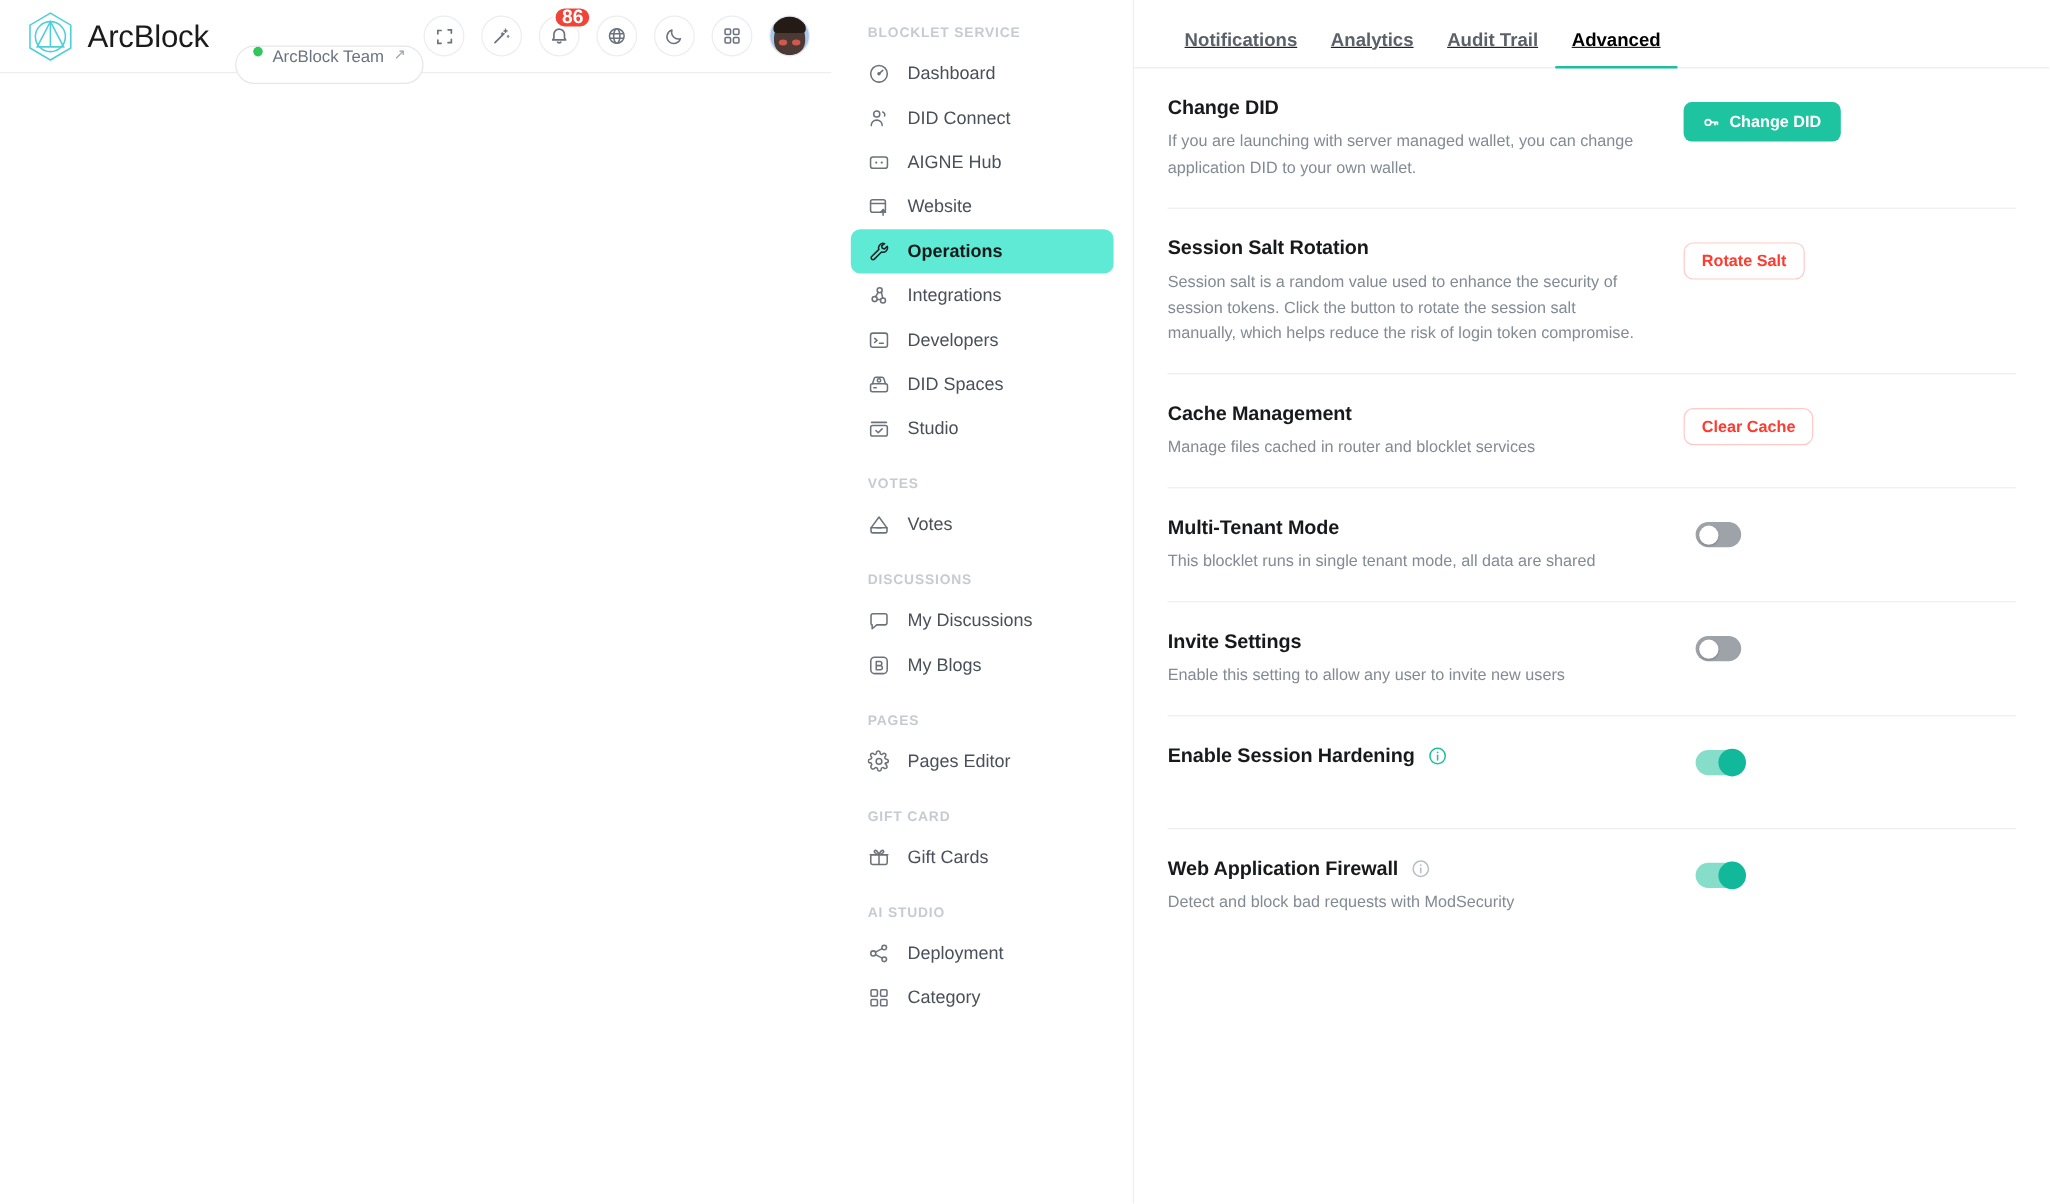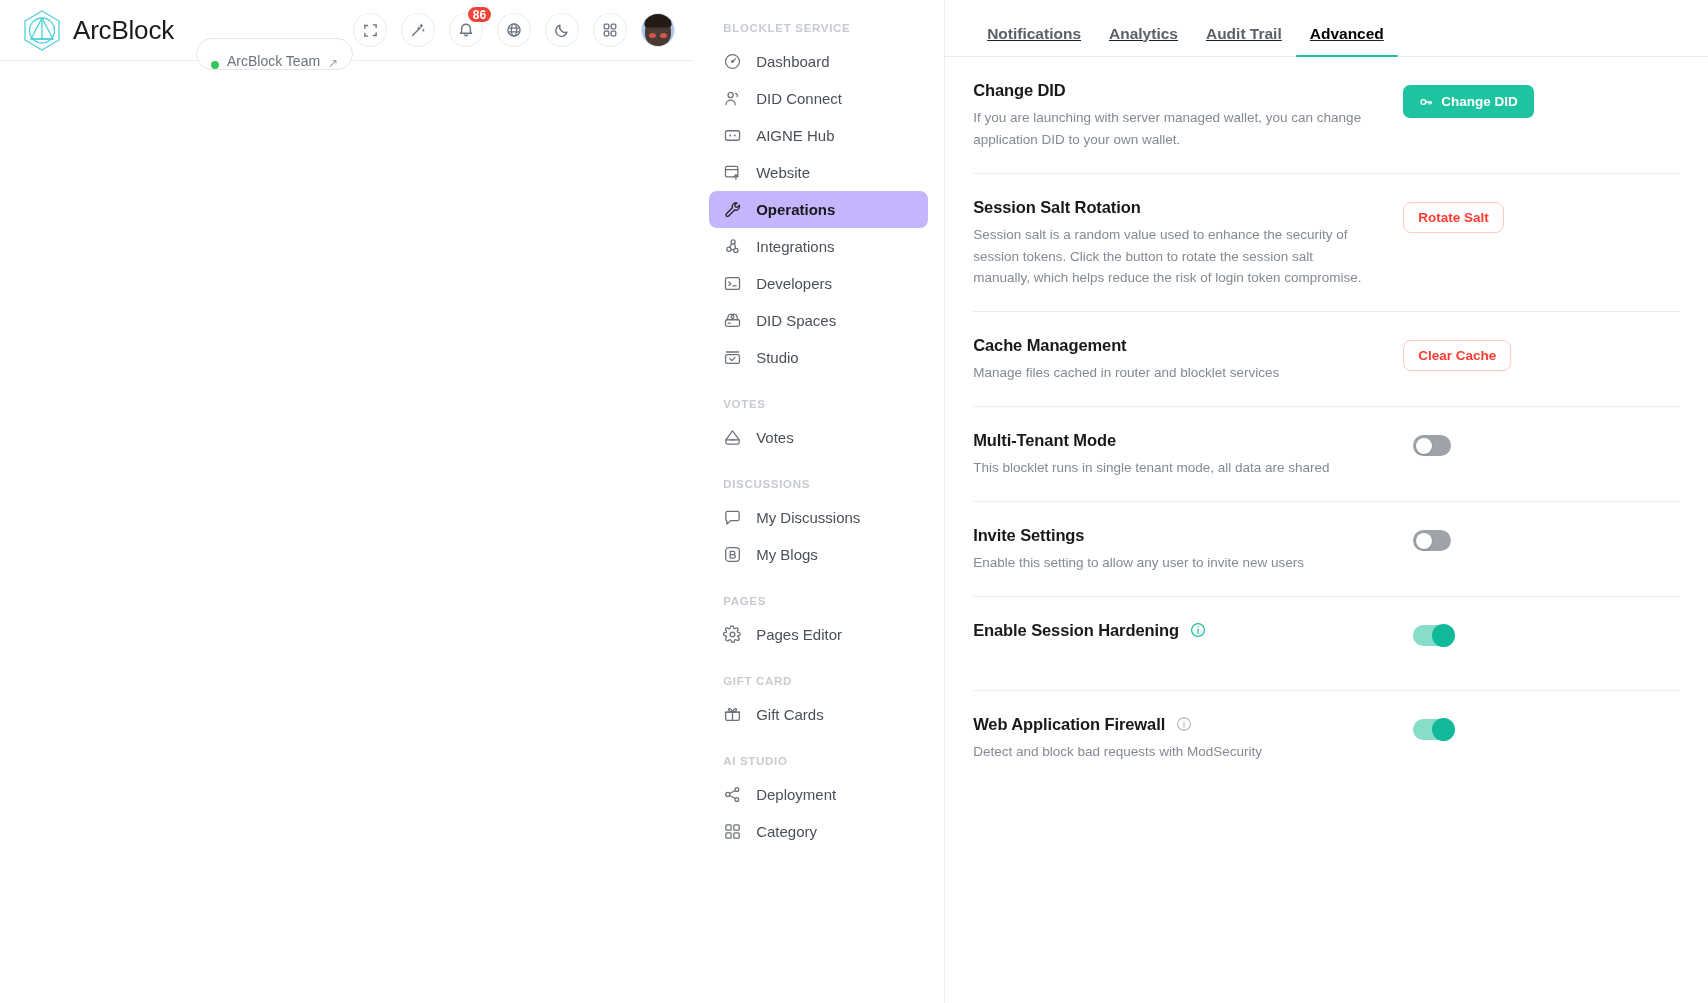--- a/index.html
+++ b/index.html
@@ -20,21 +20,21 @@
     border-bottom: 1px solid #eceef0;
     background: #fff;
   }
   .brand { display: flex; align-items: center; gap: 11px; }
   .logo-mark { width: 40px; height: 42px; display: block; }
   .brand-name {
     font-size: 26px; letter-spacing: -0.2px; color: #1b1b1b; font-weight: 400;
   }
   .team-pill {
     margin-left: 22px;
-    display: flex; align-items: flex-end; gap: 8px;
+    display: flex; align-items: flex-start; gap: 8px;
     height: 32px; padding: 0 14px;
     border: 1px solid #e4e6e9; border-radius: 16px;
     background: #fff; cursor: pointer; margin-top: 48px;
   }
   .team-dot { width: 8px; height: 8px; border-radius: 50%; background: #31c75a; }
   .team-label { font-size: 14px; color: #6b7280; }
   .team-arrow { font-size: 12px; color: #9aa1ab; line-height: 1; }
 
   .header-spacer { flex: 1; }
   .header-actions { display: flex; align-items: center; gap: 14px; }
@@ -42,21 +42,21 @@
     width: 34px; height: 34px; border-radius: 50%;
     border: 1px solid #ebedef; background: #fff;
     display: flex; align-items: center; justify-content: center;
     cursor: pointer; position: relative;
   }
   .icon-btn svg { display: block; }
   .badge {
     position: absolute; top: -9px; right: -11px;
     min-width: 25px; height: 19px; padding: 0 5px;
     background: #f04438; color: #fff;
-    border-radius: 10px; font-size: 12px; font-weight: 700;
+    border-radius: 10px; font-size: 16px; font-weight: 700;
     display: flex; align-items: center; justify-content: center;
     border: 2px solid #fff;
   }
   .avatar {
     width: 34px; height: 34px; border-radius: 50%;
     background: #a9c7ef; overflow: hidden; cursor: pointer;
     position: relative; border: 1px solid #e7e9ec;
   }
   .avatar .face { position:absolute; left:50%; top:55%; transform:translate(-50%,-50%);
     width:26px; height:28px; border-radius:48% 48% 44% 44%; background:#4a3a33; }
@@ -81,21 +81,21 @@
     color: #c7cbd1; text-transform: uppercase;
     padding: 0 14px; margin-bottom: 9px;
   }
   .sb-group { margin-bottom: 22px; }
   .sb-item {
     display: flex; align-items: center; gap: 14px;
     height: 37px; padding: 0 14px;
     border-radius: 8px; cursor: pointer;
     color: #4a5059; font-size: 15px;
   }
-  .sb-item.active { background: #c4b5fd; color: #17181a; font-weight: 700; }
+  .sb-item.active { background: #5eead4; color: #17181a; font-weight: 700; }
   .sb-ico { width: 19px; height: 19px; display: flex; align-items: center; justify-content: center; flex: 0 0 19px; }
   .sb-ico svg { display: block; }
 
   
   .main { flex: 1; min-width: 0; overflow: hidden; background: #fff; padding: 0 0 0 0; }
   .tabs {
     display: flex; align-items: flex-end; gap: 0;
     padding: 0 28px; height: 57px;
     border-bottom: 1px solid #ececec;
     text-decoration: underline;

